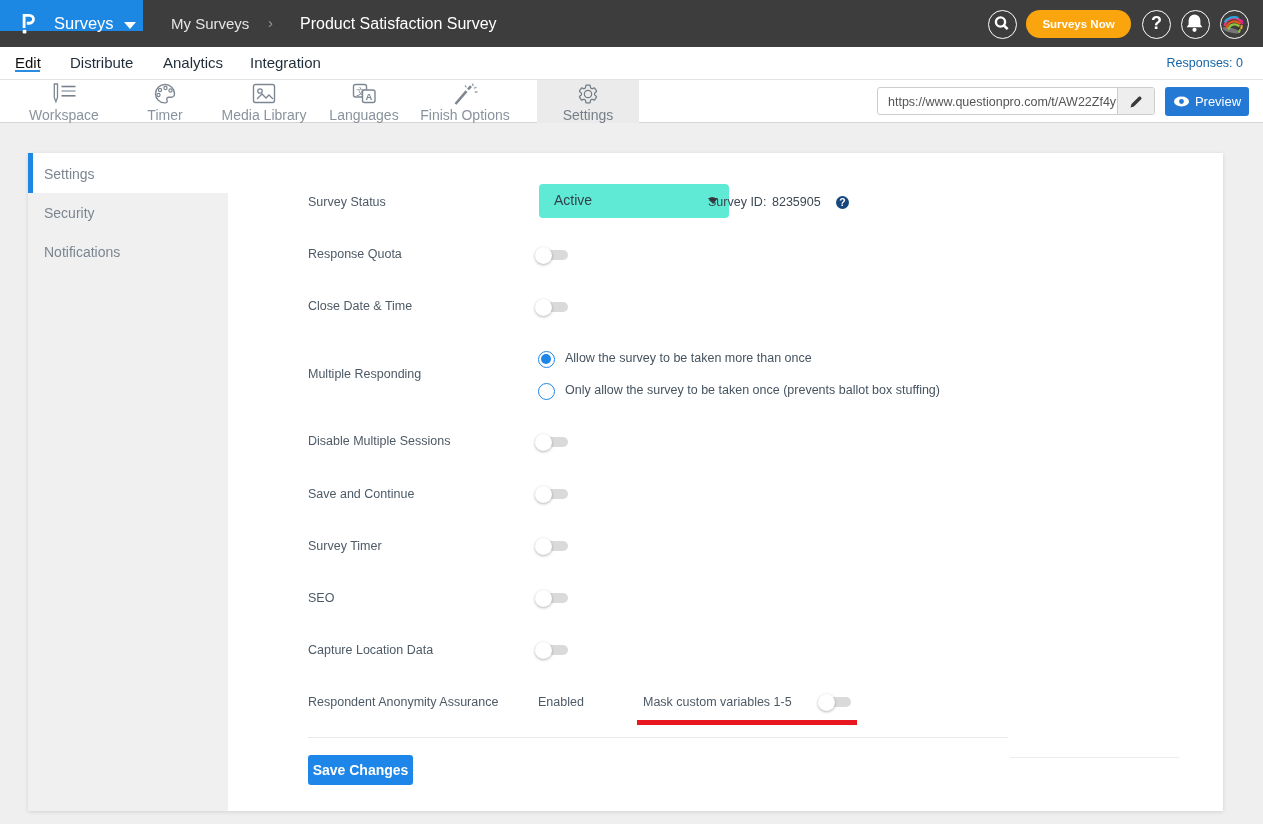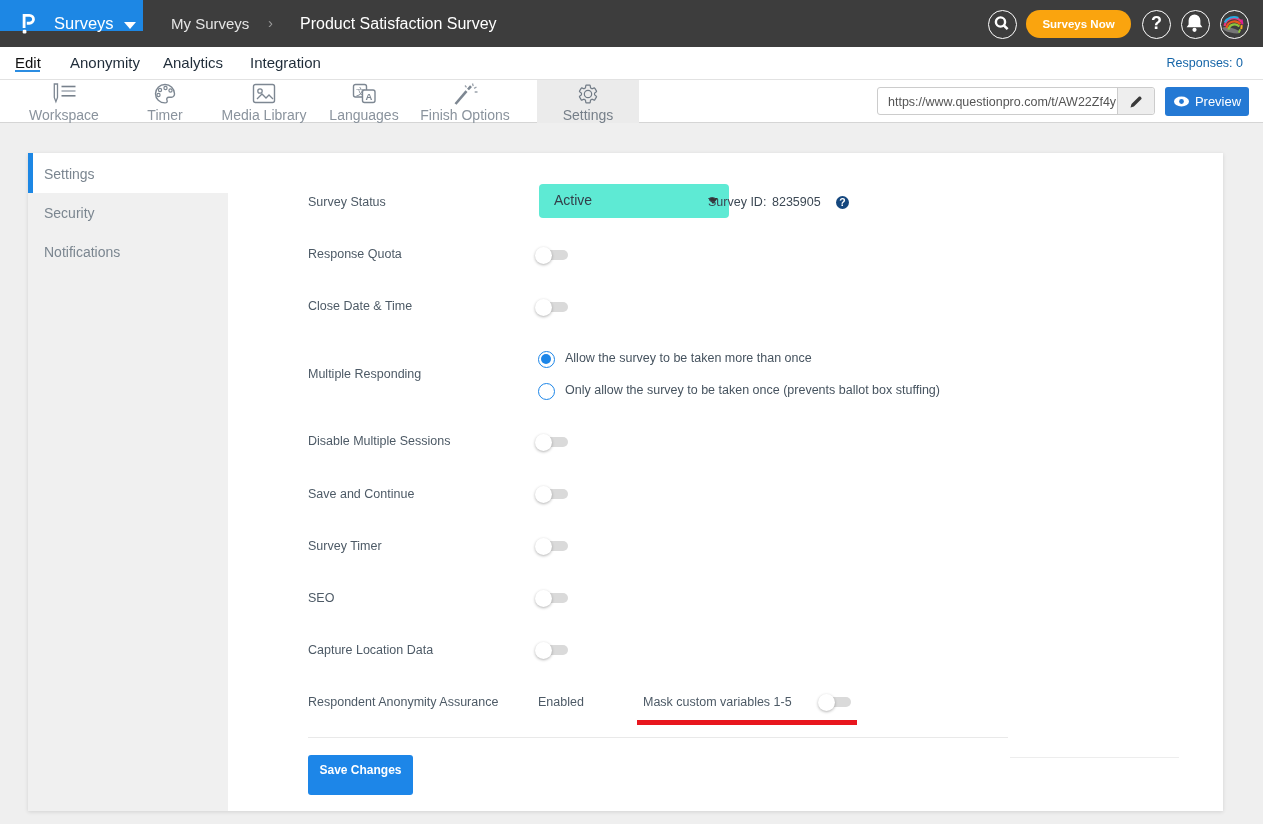--- a/index.html
+++ b/index.html
@@ -46,21 +46,21 @@
 .radio.sel::before{content:"";position:absolute;left:1.5px;top:1.5px;width:10px;height:10px;background:#1d86e8;border-radius:50%;}
 .rlabel{position:absolute;font-size:12.5px;color:#46535f;}
 #dropdown{position:absolute;left:511px;top:31px;width:190px;height:34px;background:#5eead4;border-radius:4px;}
 #dropdown span{position:absolute;left:15px;top:8px;font-size:14px;color:#333f4a;}
 #ddcaret{position:absolute;right:11px;top:14px;width:0;height:0;border-left:5.5px solid transparent;border-right:5.5px solid transparent;border-top:6.5px solid #333;}
 .sid{position:absolute;top:42px;font-size:12.5px;color:#3c4854;}
 #qmark{position:absolute;left:808px;top:42.5px;width:13px;height:13px;background:#15477e;border-radius:50%;color:#fff;font-size:10.5px;font-weight:bold;text-align:center;line-height:13px;}
 #redbar{position:absolute;left:609px;top:567px;width:220px;height:5px;background:#e8161e;}
 #divider1{position:absolute;left:280px;top:584px;width:700px;height:1px;background:#e9e9e9;}
 #divider2{position:absolute;left:982px;top:604px;width:169px;height:1px;background:#ededed;}
-#savebtn{position:absolute;left:280px;top:602px;width:105px;height:40px;background:#1d86e8;border-radius:3px;color:#fff;font-size:12px;font-weight:bold;text-align:center;line-height:30px;}
+#savebtn{position:absolute;left:280px;top:602px;width:105px;height:30px;background:#1d86e8;border-radius:3px;color:#fff;font-size:14px;font-weight:bold;text-align:center;line-height:30px;}
 </style>
 </head>
 <body>
 
 <div id="topnav">
   <div id="logo">
     <svg class="abs" style="left:20px;top:11px" width="24" height="24" viewBox="0 0 24 24">
       <path d="M4.1 17 V4.35 H9.4 A4.1 3.95 0 0 1 9.4 12.25 H6.8" fill="none" stroke="#fff" stroke-width="2.8"></path>
       <rect x="2.7" y="18.7" width="3.7" height="3.7" rx="1.2" fill="#fff"></rect>
     </svg>
@@ -96,21 +96,21 @@
       <path d="M21 12 l0.5 4" stroke="#f7a81c" stroke-width="2"></path>
       <path d="M20.5 16.5 l-0.5 3.5" stroke="#8fc43c" stroke-width="2"></path>
       </g>
     </svg>
   </div>
 </div>
 
 <div id="tabrow">
   <span class="tab" id="tab-edit">Edit</span>
     <div id="editline"></div>
-  <span class="tab" style="left:70px;">Anonymity</span>
+  <span class="tab" style="left:70px;">Distribute</span>
   <span class="tab" style="left:163px;">Analytics</span>
   <span class="tab" style="left:250px;">Integration</span>
   <span id="responses">Responses: 0</span>
 </div>
 
 <div id="toolbar">
   <div class="tbtn" style="left:14px;">
     <svg width="34" height="22" viewBox="0 0 34 22">
       <path d="M7.3 1 v13.5 l1.6 4.2 1.6 -4.2 v-13.5 z" fill="none" stroke="#7d8792" stroke-width="1.3"></path>
       <line x1="14.5" y1="3.5" x2="28.5" y2="3.5" stroke="#77818c" stroke-width="1.6"></line>

